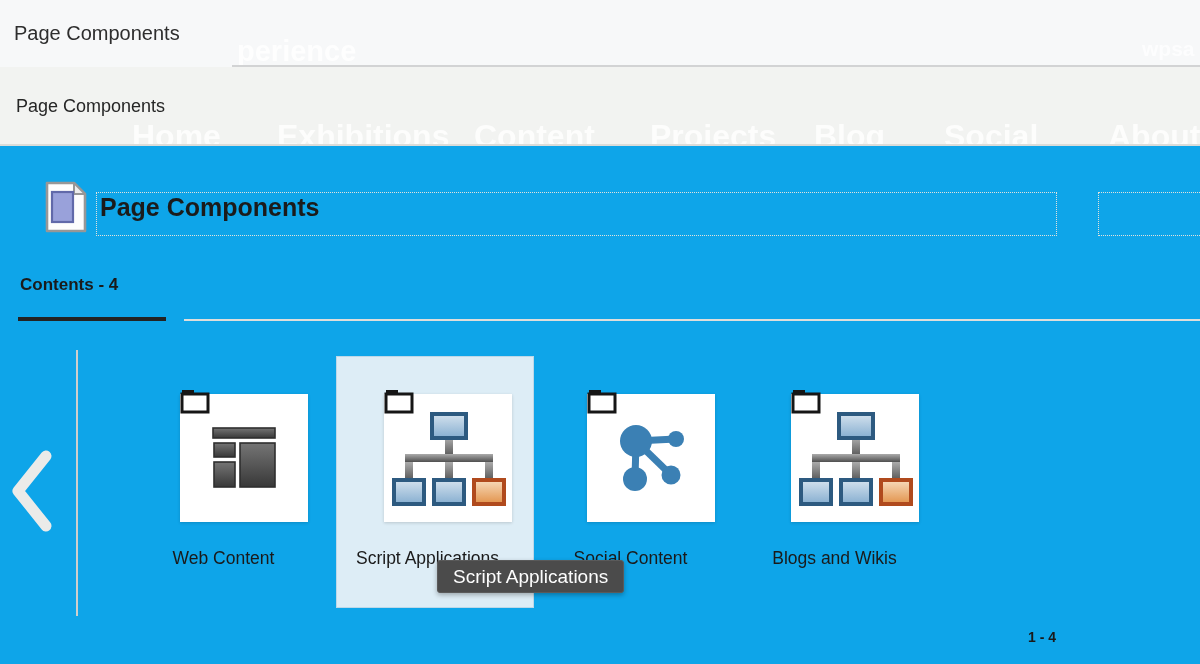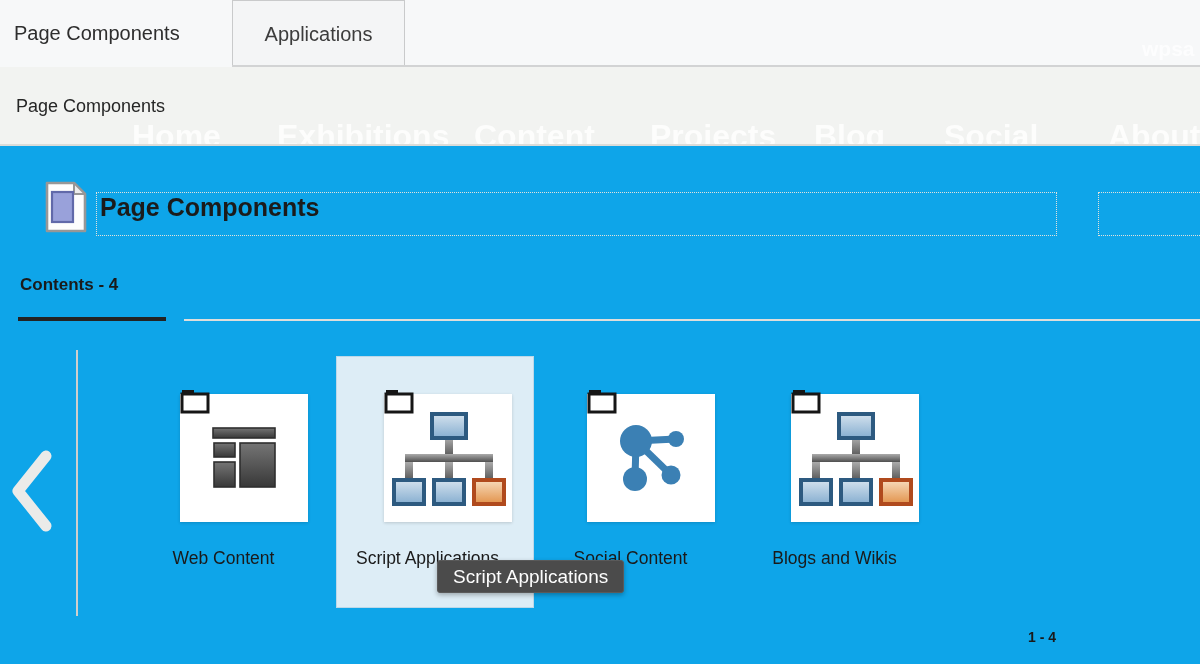--- a/index.html
+++ b/index.html
@@ -83,23 +83,20 @@
       </linearGradient>
     </defs>
   </svg>
 
   <div class="tabbar">
     <div class="ghost ghost-perience">perience</div>
     <div class="ghost ghost-wpsa">wpsa</div>
     <div class="tab-active">
       <span>Page Components</span>
     </div>
-    <div class="tab-inactive">
-      <span>Applications</span>
-    </div>
     <div class="tabbar-underline"></div>
   </div>
 
   <div class="band">
     <div class="breadcrumb">Page Components</div>
     <div class="ghost-nav">
       <span style="left:132px">Home</span>
       <span style="left:277px">Exhibitions</span>
       <span style="left:474px">Content</span>
       <span style="left:650px">Projects</span>

